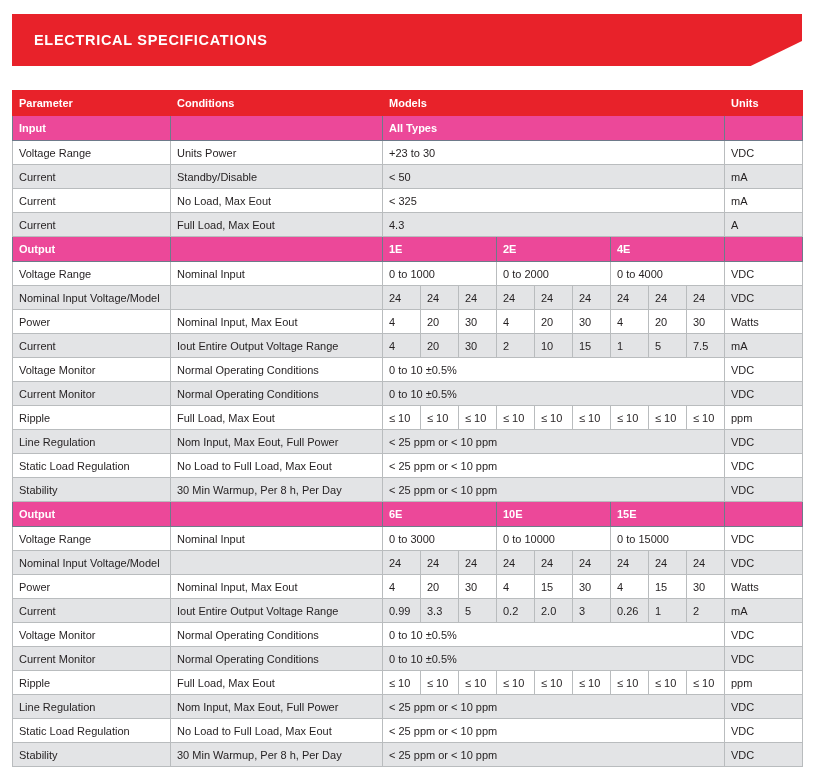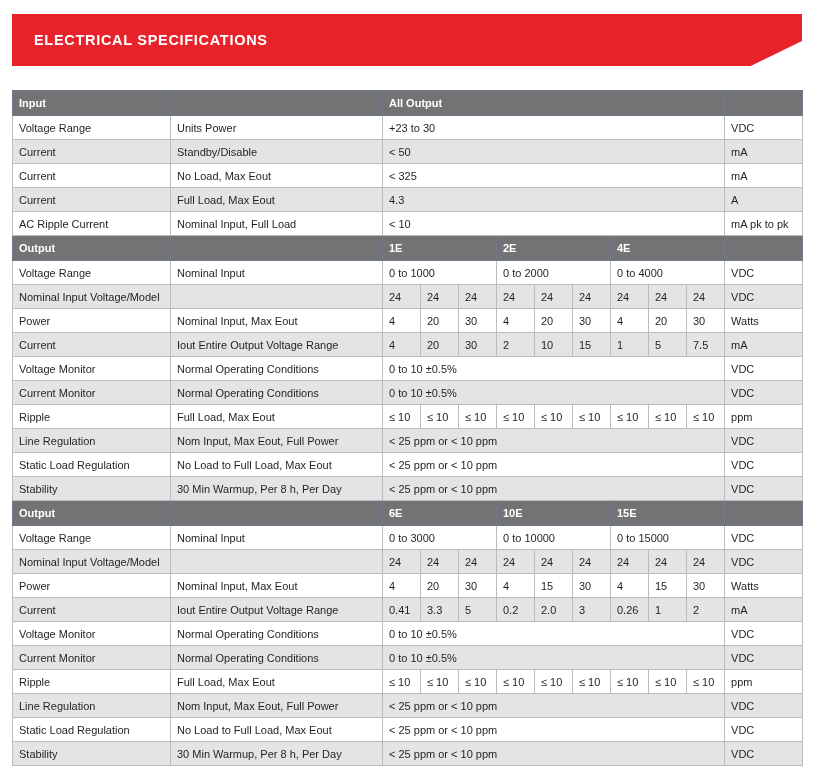--- a/index.html
+++ b/index.html
@@ -72,21 +72,21 @@
   
   tr.head td {
     background: #e8222a;
     color: #ffffff;
     font-weight: bold;
     border-color: #e8222a;
     height: 24px;
   }
   
   tr.section td {
-    background: #737373;
+    background: #ec4899;
     color: #ffffff;
     font-weight: bold;
     border-color: #6e7a8a;
     height: 24px;
   }
   tr.shade td {
     background: #e3e4e6;
   }
   tr.plain td {
     background: #ffffff;
@@ -116,24 +116,30 @@
         <col class="num">
       <col class="num">
         <col class="num">
         <col class="num">
       <col class="num">
         <col class="num">
         <col class="num">
       <col class="c-unit">
     </colgroup>
     <tbody id="table-body">
+        <tr class="head">
+          <td>Parameter</td>
+          <td>Conditions</td>
+          <td colspan="9">Models</td>
+          <td>Units</td>
+        </tr>
         <tr class="section">
           <td>Input</td>
           <td></td>
-          <td colspan="9">All Output</td>
+          <td colspan="9">All Types</td>
           <td></td>
         </tr>
         <tr class="plain">
           <td>Voltage Range</td>
           <td>Units Power</td>
           <td colspan="9">+23 to 30</td>
           <td>VDC</td>
         </tr>
         <tr class="shade">
           <td>Current</td>
@@ -145,26 +151,20 @@
           <td>Current</td>
           <td>No Load, Max Eout</td>
           <td colspan="9">&lt; 325</td>
           <td>mA</td>
         </tr>
         <tr class="shade">
           <td>Current</td>
           <td>Full Load, Max Eout</td>
           <td colspan="9">4.3</td>
           <td>A</td>
-        </tr>
-        <tr class="plain">
-          <td>AC Ripple Current</td>
-          <td>Nominal Input, Full Load</td>
-          <td colspan="9">&lt; 10</td>
-          <td>mA pk to pk</td>
         </tr>
         <tr class="section">
           <td>Output</td>
           <td></td>
           <td colspan="3">1E</td>
           <td colspan="3">2E</td>
           <td colspan="3">4E</td>
           <td></td>
         </tr>
         <tr class="plain">
@@ -301,21 +301,21 @@
           <td class="cell-center">15</td>
           <td class="cell-center">30</td>
           <td class="cell-center">4</td>
           <td class="cell-center">15</td>
           <td class="cell-center">30</td>
           <td>Watts</td>
         </tr>
         <tr class="shade">
           <td>Current</td>
           <td>Iout Entire Output Voltage Range</td>
-          <td class="cell-center">0.41</td>
+          <td class="cell-center">0.99</td>
           <td class="cell-center">3.3</td>
           <td class="cell-center">5</td>
           <td class="cell-center">0.2</td>
           <td class="cell-center">2.0</td>
           <td class="cell-center">3</td>
           <td class="cell-center">0.26</td>
           <td class="cell-center">1</td>
           <td class="cell-center">2</td>
           <td>mA</td>
         </tr>

